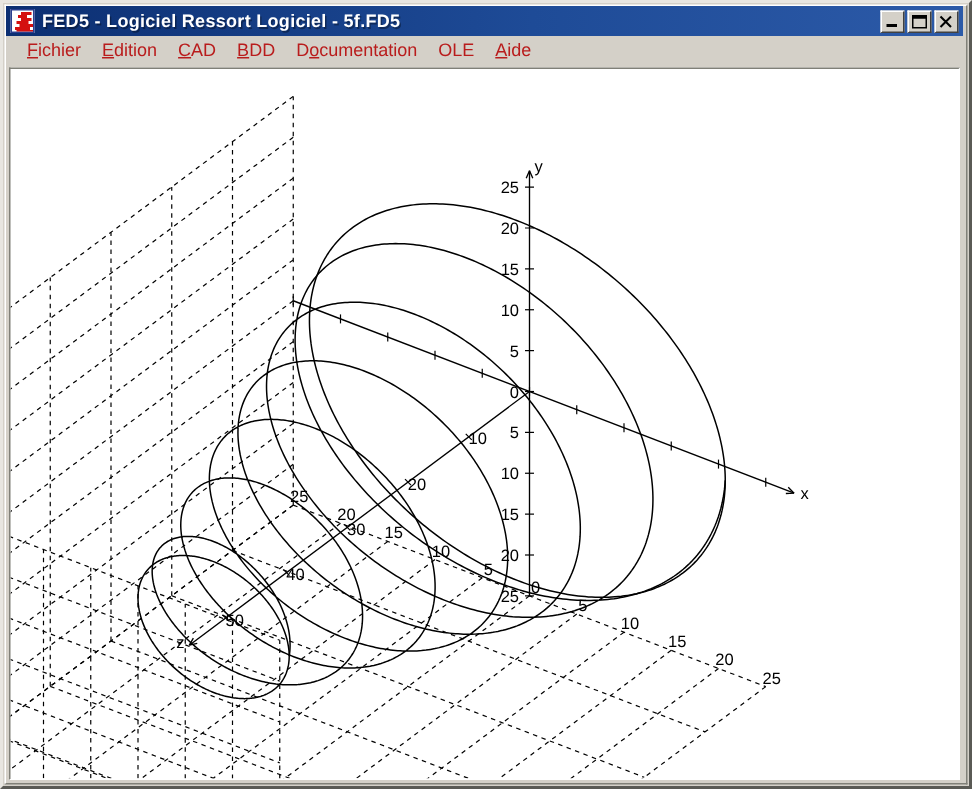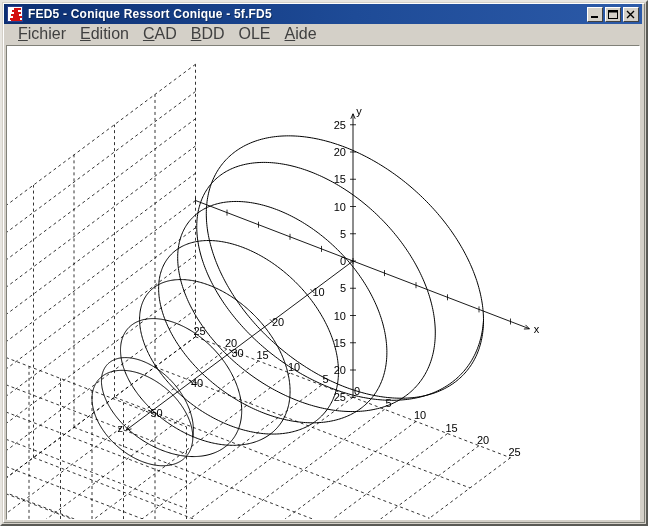--- a/index.html
+++ b/index.html
@@ -99,22 +99,22 @@
     left: 2px; top: 22px;
     width: 638px;
     height: 19px;
     background: #d4d0c8;
     display: flex;
     align-items: center;
     box-sizing: border-box;
     padding-left: 7px;
   }
   .menu-item {
-    font-size: 16px;
-    color: #404040;
+    font-size: 12px;
+    color: #b91c1c;
     padding: 2px 7px 2px 7px;
     white-space: nowrap;
     cursor: default;
     line-height: 13px;
   }
   .menu-item u { text-decoration: underline; }
 
   
   #client-area {
     position: absolute;
@@ -150,21 +150,21 @@
   <div id="title-bar">
     <div id="app-icon">
       <i style="left:6px;  top:1px;  width:7px;  height:2px;"></i>
       <i style="left:4px;  top:3px;  width:6px;  height:2px;"></i>
       <i style="left:6px;  top:5px;  width:7px;  height:2px;"></i>
       <i style="left:3px;  top:7px;  width:8px;  height:2px;"></i>
       <i style="left:5px;  top:9px;  width:9px;  height:2px;"></i>
       <i style="left:2px;  top:11px; width:10px; height:2px;"></i>
       <i style="left:3px;  top:13px; width:11px; height:2px;"></i>
     </div>
-    <div id="title-text">FED5  -  Conique Ressort Conique  -  5f.FD5</div>
+    <div id="title-text">FED5  -  Logiciel Ressort Logiciel  -  5f.FD5</div>
     <div id="window-buttons">
       <div class="win-btn" title="Minimize">
         <svg width="12" height="11" viewBox="0 0 12 11">
           <rect x="2" y="7" width="7" height="2" fill="#000"></rect>
         </svg>
       </div>
       <div class="win-btn" title="Maximize">
         <svg width="12" height="11" viewBox="0 0 12 11">
           <rect x="1.5" y="1.5" width="9" height="8" fill="none" stroke="#000" stroke-width="1"></rect>
           <rect x="1.5" y="1.5" width="9" height="2" fill="#000"></rect>
@@ -176,20 +176,21 @@
         </svg>
       </div>
     </div>
   </div>
 
   <div id="menu-bar">
     <div class="menu-item"><u>F</u>ichier</div>
     <div class="menu-item"><u>E</u>dition</div>
     <div class="menu-item"><u>C</u>AD</div>
     <div class="menu-item"><u>B</u>DD</div>
+    <div class="menu-item">D<u>o</u>cumentation</div>
     <div class="menu-item">OLE</div>
     <div class="menu-item"><u>A</u>ide</div>
   </div>
 
   <div id="client-area">
     <svg id="plot-svg" width="632" height="473" viewBox="0 0 632 473">
       <g id="grid-layer">
           <line x1="-135.50" y1="532.35" x2="179.50" y2="653.35" stroke="#000" stroke-width="0.8" stroke-dasharray="3 3"></line>
           <line x1="-135.50" y1="505.10" x2="179.50" y2="626.10" stroke="#000" stroke-width="0.8" stroke-dasharray="3 3"></line>
           <line x1="-135.50" y1="477.85" x2="179.50" y2="598.85" stroke="#000" stroke-width="0.8" stroke-dasharray="3 3"></line>

